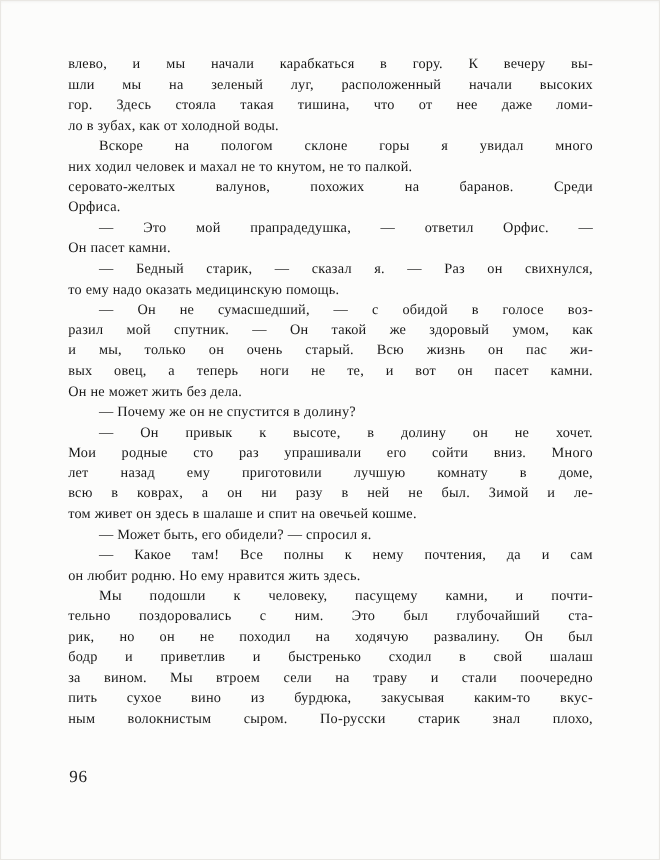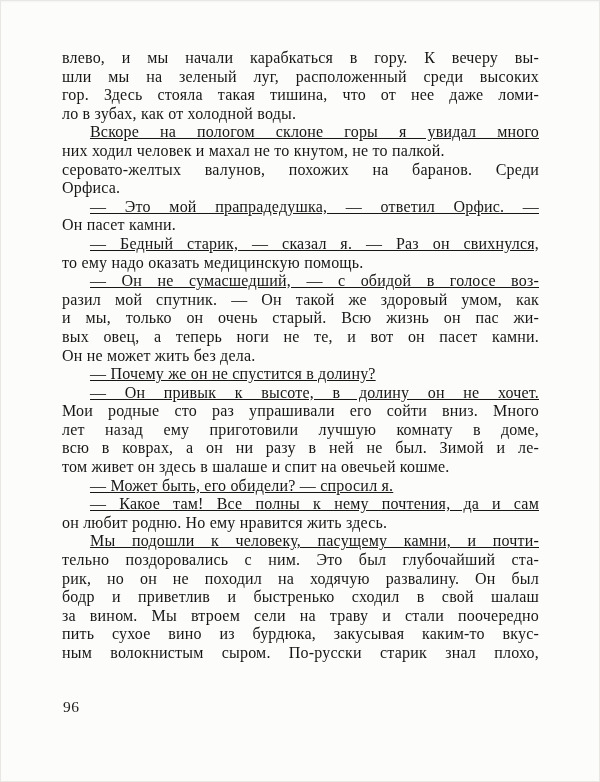--- a/index.html
+++ b/index.html
@@ -16,53 +16,52 @@
     box-shadow: inset 0 0 0 1px #e9e7e3, inset 0 2px 2px rgba(0,0,0,0.04);
     overflow: hidden;
     font-family: "Liberation Serif", "DejaVu Serif", serif;
     color: #171717;
   }
   .text-block {
     position: absolute;
     left: 62px;
     top: 49px;
     width: 477px;
-    font-size: 16px;
+    font-size: 13px;
     line-height: 18.6px;
     letter-spacing: 0.2px;
   }
   .line {
     min-height: 18.6px;
     white-space: normal;
   }
   .line.just {
     text-align: justify;
     text-align-last: justify;
   }
   .line.indent {
     text-indent: 28px;
-    text-decoration: underline;
   }
   .page-number {
     position: absolute;
     left: 63px;
     top: 698px;
     font-size: 15.5px;
     letter-spacing: 0.5px;
     color: #222222;
     text-align: right;
   }
 </style>
 </head>
 <body>
 
 <div class="page">
   <div class="text-block">
       <div class="line just">влево, и мы начали карабкаться в гору. К вечеру вы-</div>
-      <div class="line just">шли мы на зеленый луг, расположенный среди высоких</div>
+      <div class="line just">шли мы на зеленый луг, расположенный начали высоких</div>
       <div class="line just">гор. Здесь стояла такая тишина, что от нее даже ломи-</div>
       <div class="line">ло в зубах, как от холодной воды.</div>
       <div class="line indent just">Вскоре на пологом склоне горы я увидал много</div>
       <div class="line">них ходил человек и махал не то кнутом, не то палкой.</div>
       <div class="line just">серовато-желтых валунов, похожих на баранов. Среди</div>
       <div class="line">Орфиса.</div>
       <div class="line indent just">— Это мой прапрадедушка, — ответил Орфис. —</div>
       <div class="line">Он пасет камни.</div>
       <div class="line indent just">— Бедный старик, — сказал я. — Раз он свихнулся,</div>
       <div class="line">то ему надо оказать медицинскую помощь.</div>

